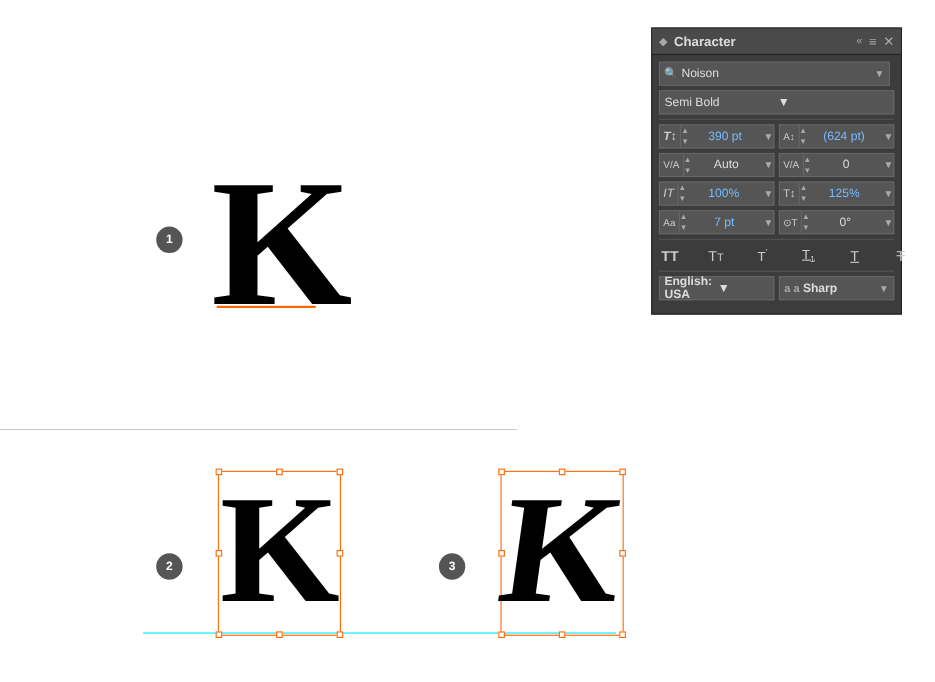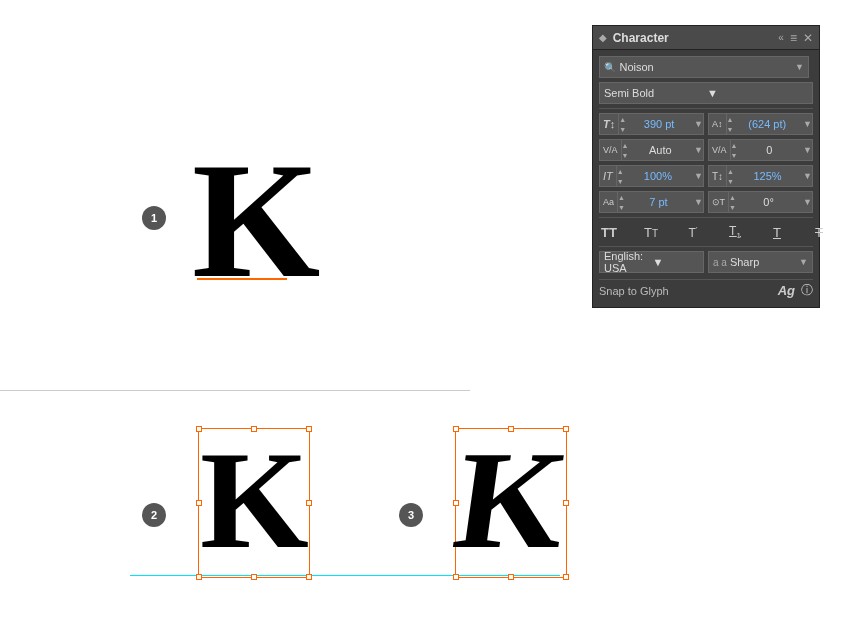--- a/index.html
+++ b/index.html
@@ -281,20 +281,21 @@
       min-width: 20px;
       text-align: center;
     }
 
     
     .lang-row {
       display: flex;
       gap: 4px;
       align-items: center;
       margin-bottom: 6px;
+      font-weight: bold;
     }
     .lang-dropdown {
       display: flex;
       align-items: center;
       background: #555;
       border: 1px solid #666;
       height: 22px;
       flex: 1;
       padding: 0 4px;
       cursor: pointer;
@@ -540,24 +541,17 @@
           <span>English: USA</span>
           <span class="dropdown-arrow">▼</span>
         </div>
         <div class="aa-dropdown">
           <span class="aa-label">a a</span>
           <span class="aa-value">Sharp</span>
           <span class="dropdown-arrow">▼</span>
         </div>
       </div>
 
-      <div class="snap-row">
-        <span class="snap-label">Snap to Glyph</span>
-        <div class="snap-icons">
-          <span class="snap-icon-btn" style="font-size:13px; font-weight:bold; font-style:italic;">Ag</span>
-          <span class="snap-icon-btn">ⓘ</span>
-        </div>
-      </div>
 
     </div>
   </div>
 
 </div>
 
 </body></html>

